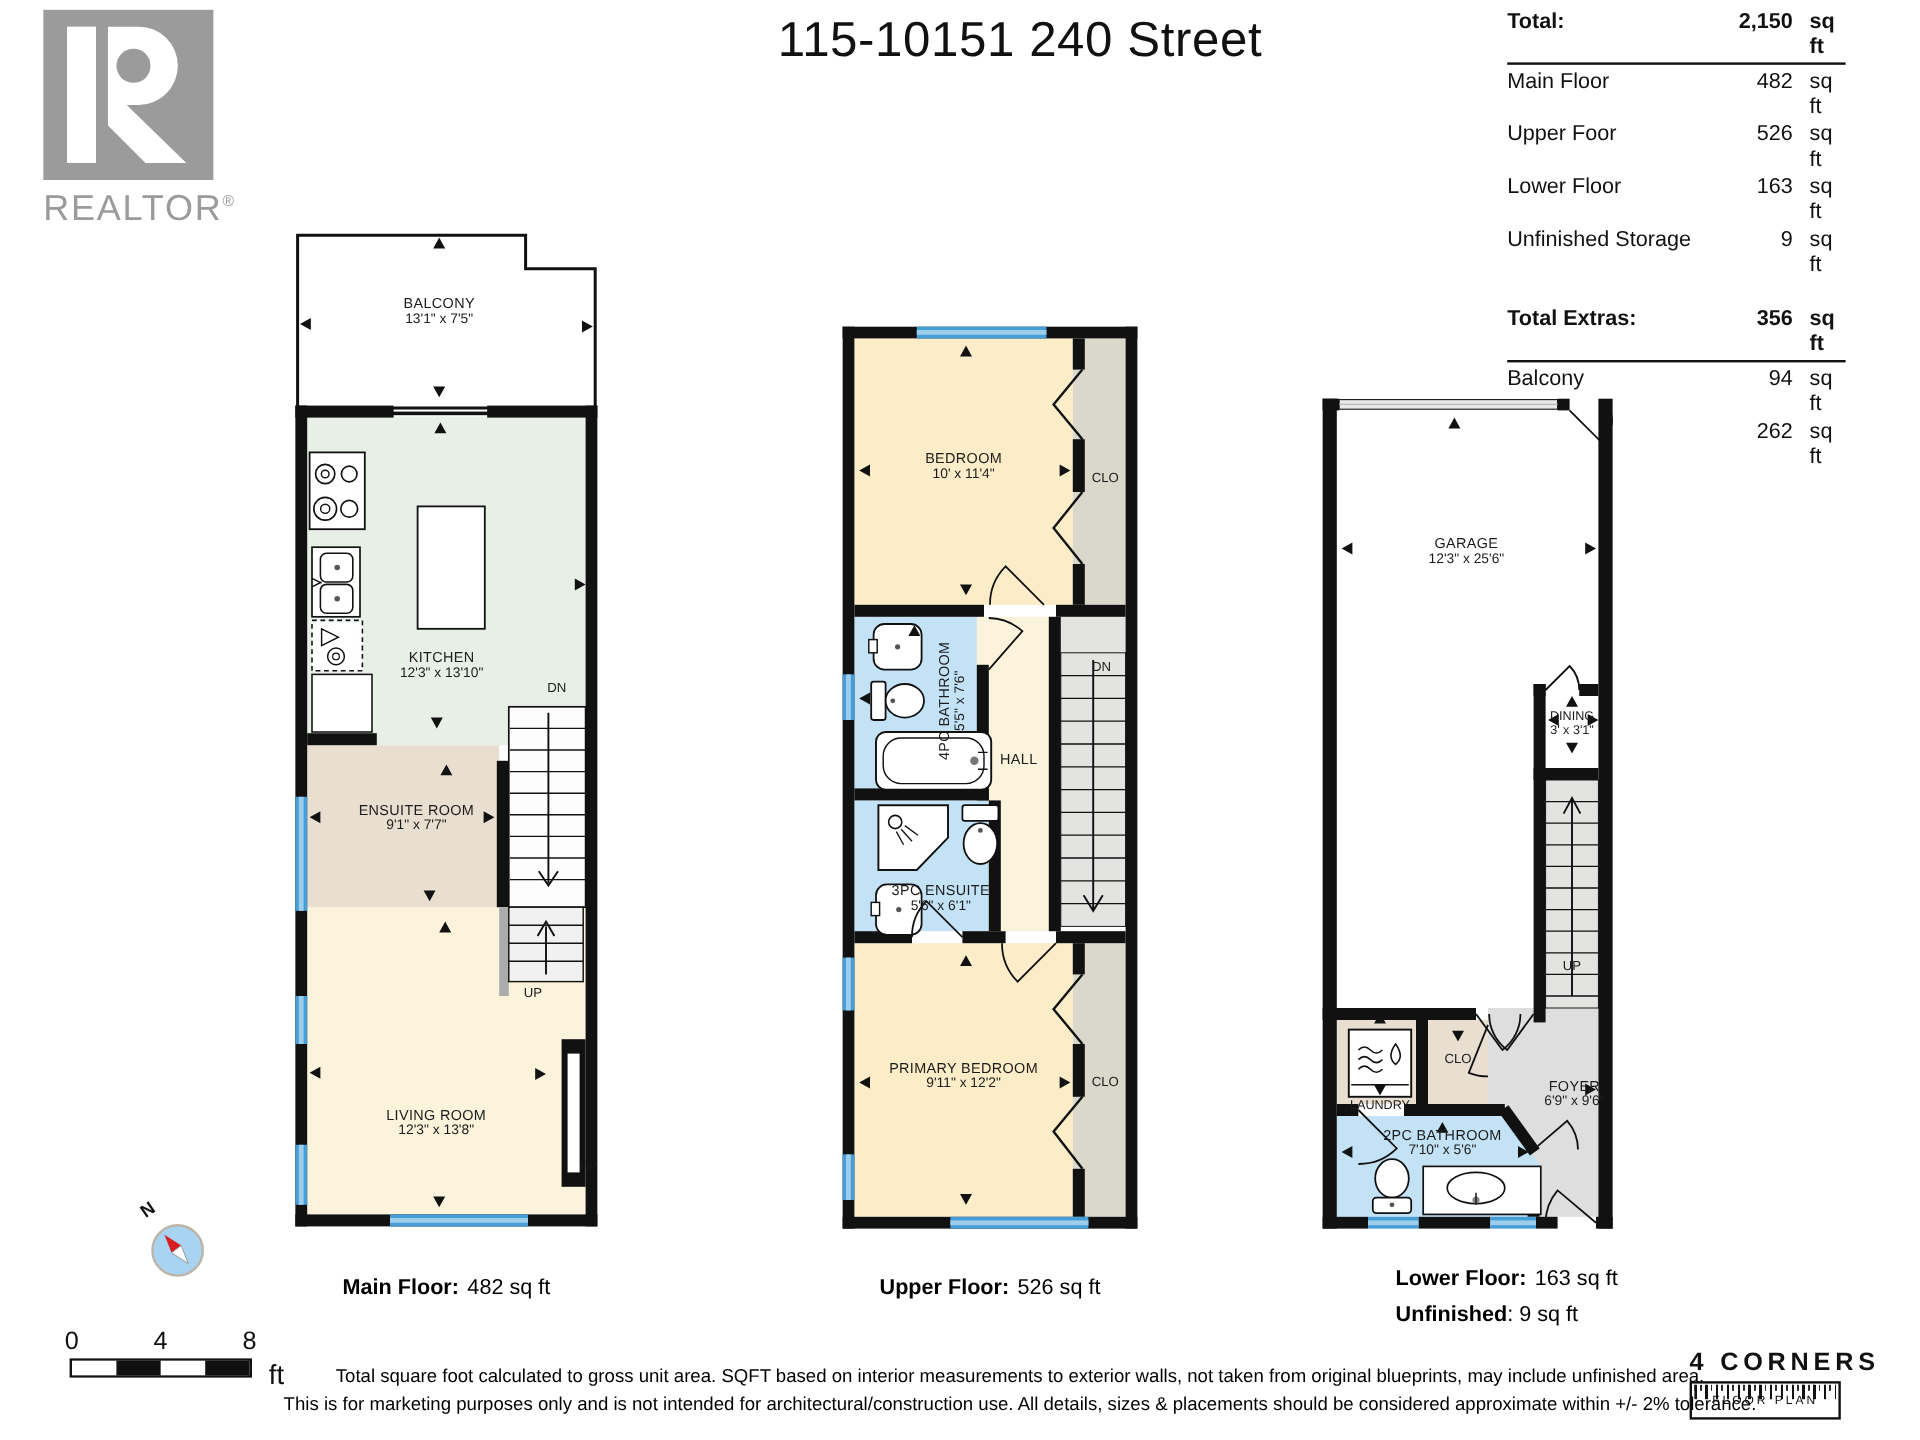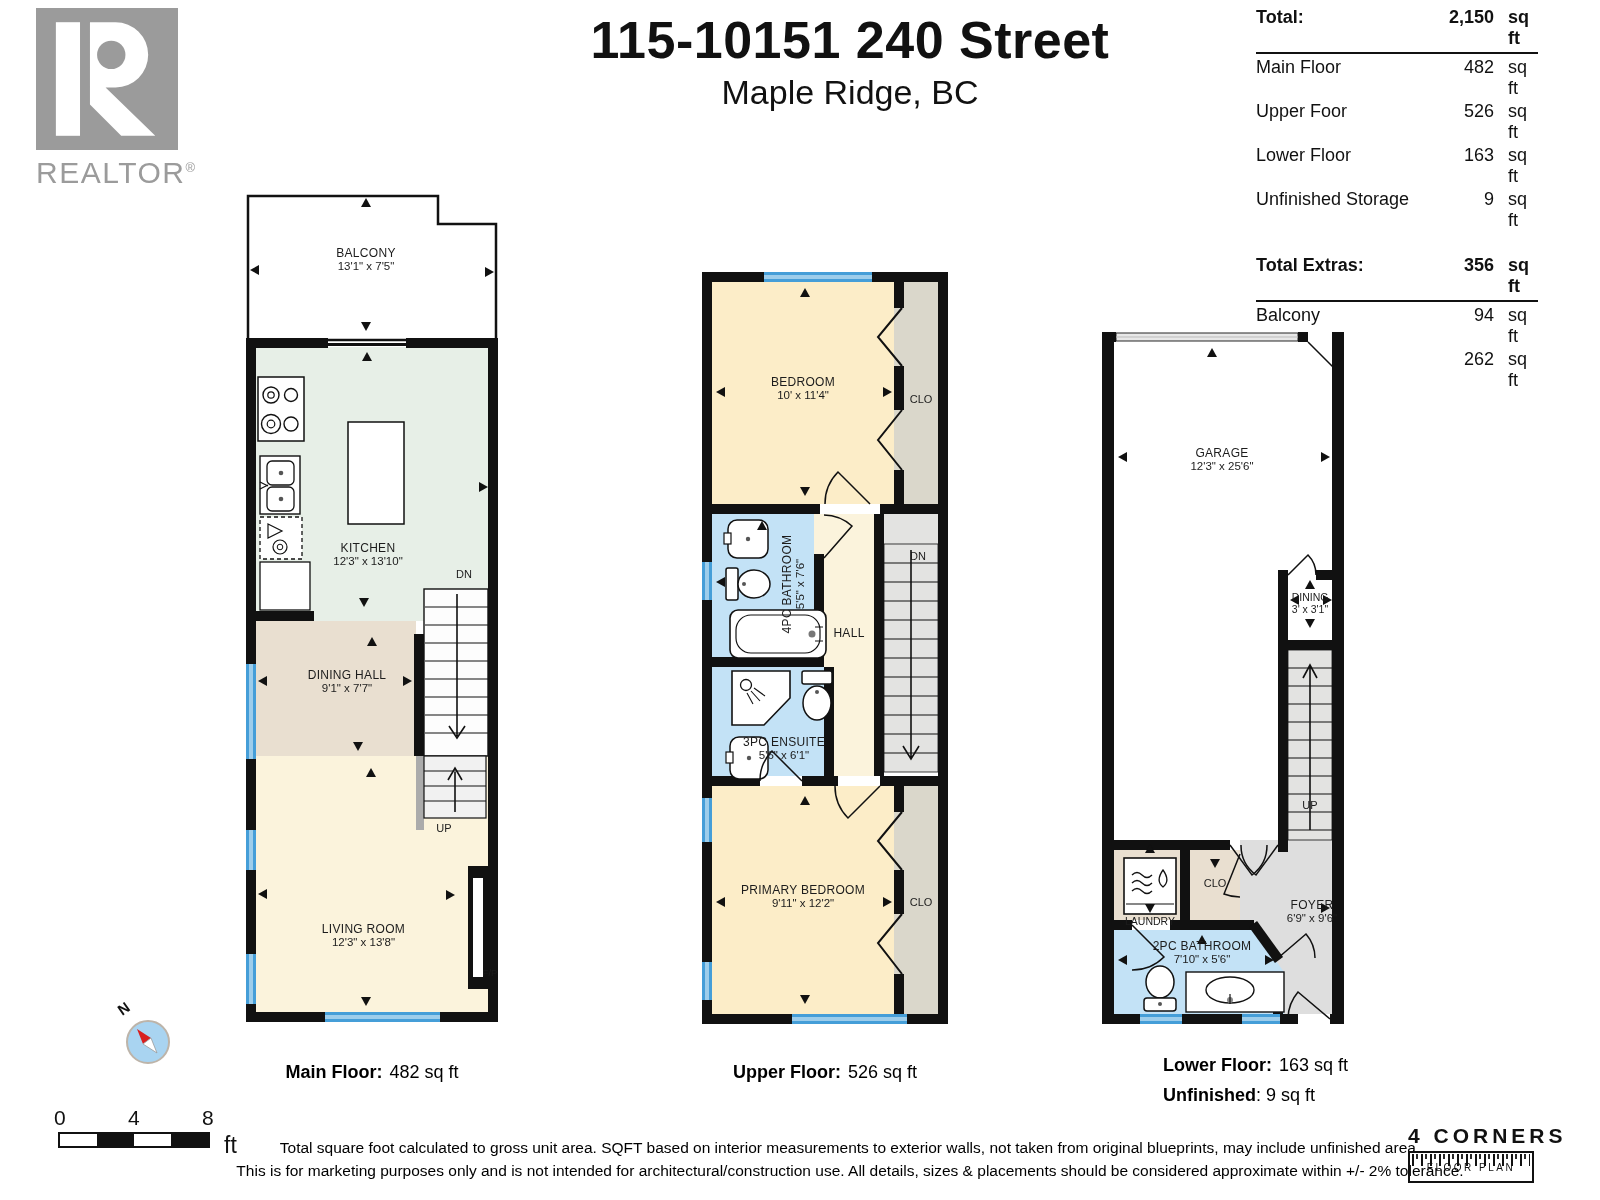--- a/index.html
+++ b/index.html
@@ -12,21 +12,21 @@
   .rname { font-size:12px; letter-spacing:.3px; }
   .rdims { font-size:11.5px; }
   .small-lbl { font-size:11px; }
   .tiny-lbl { font-size:10.5px; }
   .rot90 { transform:rotate(-90deg); transform-origin:center center; }
   .caption { position:absolute; font-size:18px; text-align:center; color:#000; }
   .caption .cap-lab { font-weight:bold; }
   .caption .cap-val { margin-left:7px; }
   
   #title-block { position:absolute; left:450px; top:10px; width:800px; text-align:center; }
-  #page-title { font-size:52px; font-weight:bold; letter-spacing:.5px; }
+  #page-title { font-size:41px; font-weight:normal; letter-spacing:.5px; }
   #page-subtitle { font-size:34px; margin-top:3px; }
   
   #realtor { position:absolute; left:36px; top:8px; width:170px; }
   #realtor-word { font-size:30px; color:#9b9b9b; letter-spacing:1.5px; margin-top:2px; }
   #realtor-word sup { font-size:13px; }
   
   #area-table { position:absolute; left:1256px; top:6px; width:282px; font-size:18px; }
   .trow { display:grid; grid-template-columns:180px 58px 44px; align-items:baseline; padding:1px 0; }
   .trow .tv { text-align:right; }
   .trow .tu { padding-left:14px; }
@@ -62,21 +62,20 @@
       <rect x="0" y="0" width="100" height="100" fill="#9b9b9b"></rect>
       <rect x="14" y="10" width="17" height="80" fill="#fff"></rect>
       <path d="M38,10 L56,10 A23,23 0 0 1 56,56 L49,56 L84,90 L60,90 L38,68 Z" fill="#fff"></path>
       <circle cx="53" cy="33" r="10" fill="#9b9b9b"></circle>
     </svg>
     <div id="realtor-word"><span>REALTOR</span><sup>®</sup></div>
   </div>
 
   <div id="title-block">
     <div id="page-title">115-10151 240 Street</div>
-    <div id="page-subtitle">Maple Ridge, BC</div>
   </div>
 
   <div id="area-table">
     <div class="trow t-head">
       <span>Total:</span>
       <span class="tv">2,150</span>
       <span class="tu">sq ft</span>
     </div>
     <div class="trow">
       <span>Main Floor</span>
@@ -205,21 +204,21 @@
     <div class="lbl" style="left:30px; top:52px; width:180px;">
       <div class="rname">BALCONY</div>
       <div class="rdims">13'1" x 7'5"</div>
     </div>
     <div class="lbl" style="left:30px; top:347px; width:184px;">
       <div class="rname">KITCHEN</div>
       <div class="rdims">12'3" x 13'10"</div>
     </div>
     <div class="lbl small-lbl" style="left:196px; top:374px; width:44px;">DN</div>
     <div class="lbl" style="left:16px; top:474px; width:170px;">
-      <div class="rname">DINING HALL</div>
+      <div class="rname">ENSUITE ROOM</div>
       <div class="rdims">9'1" x 7'7"</div>
     </div>
     <div class="lbl small-lbl" style="left:176px; top:628px; width:44px;">UP</div>
     <div class="lbl" style="left:15px; top:696px; width:205px;margin-top:32px;">
       <div class="rname">LIVING ROOM</div>
       <div class="rdims">12'3" x 13'8"</div>
     </div>
     <div class="lbl" style="left:224px; top:729px; width:40px; font-size:9.5px;margin-top:44px;">F/P</div>
   </div>
   <div class="caption" style="left:246px; top:1062px; width:252px;">

